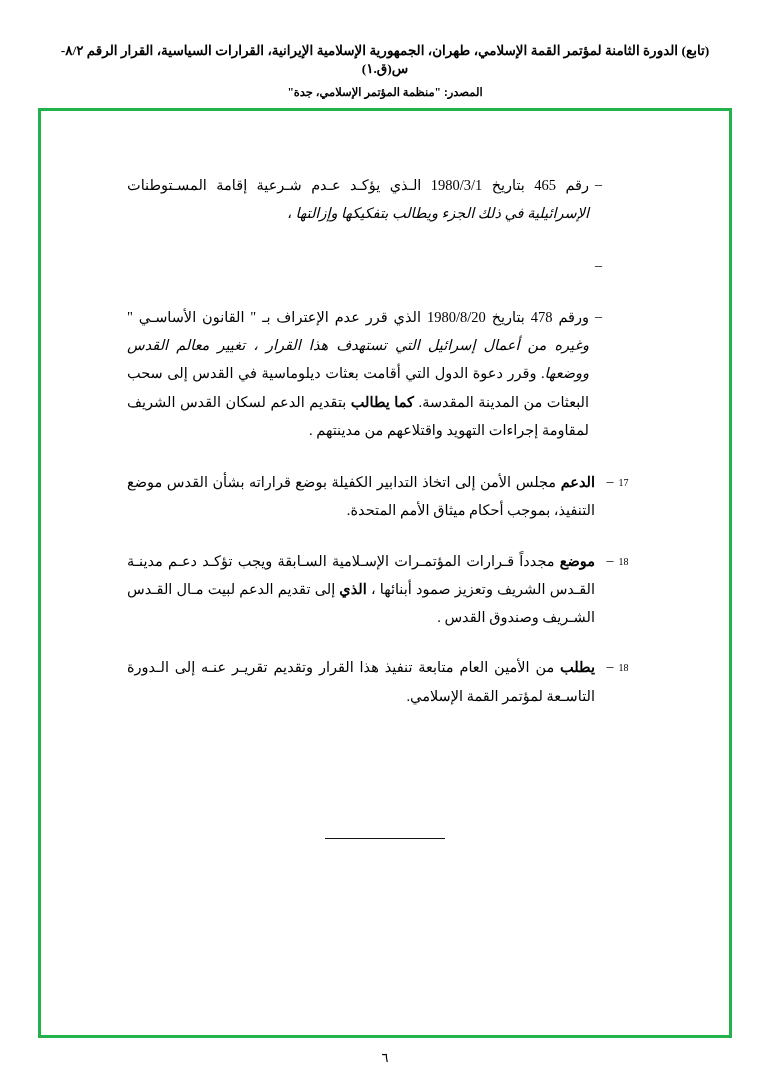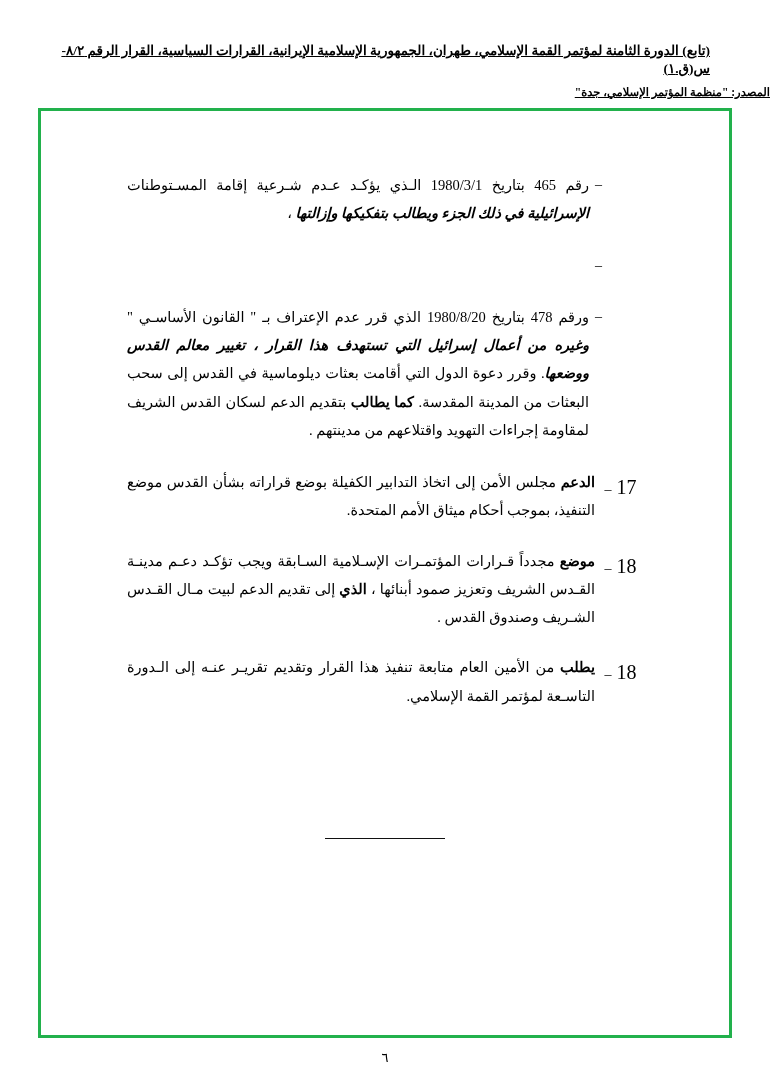--- a/index.html
+++ b/index.html
@@ -17,22 +17,21 @@
   }
   .page {
     position: absolute;
     inset: 0;
   }
   .header-block {
     position: absolute;
     top: 42px;
     left: 0;
     right: 0;
-    text-align: right;
-    text-decoration: underline;
+    text-align: center;
   }
   .header-line {
     font-size: 13.5px;
     font-weight: bold;
     direction: rtl;
     letter-spacing: 0px;
     line-height: 1.3;
     padding: 0 60px;
   }
   .header-source {
@@ -70,43 +69,42 @@
     width: 46px;
     font-size: 14px;
     line-height: 1.95;
     text-align: center;
     direction: rtl;
     white-space: nowrap;
   }
   .marker .num {
     display: inline-block;
     min-width: 16px;
-    text-align: center;
-    font-size: 20px;
+    text-align: left;
+    font-size: 10px;
   }
   .marker .dash {
     display: inline-block;
     padding: 0 5px;
   }
   .marker.dash-only {
     width: 46px;
     text-align: left;
     padding-left: 6px;
   }
   .body-text {
     flex: 1 1 auto;
     font-size: 14.5px;
     line-height: 1.95;
     direction: rtl;
     text-align: justify;
     text-justify: inter-word;
   }
   .ital {
     font-style: italic;
-    font-weight: bold;
   }
   .bold {
     font-weight: bold;
     margin-top: 28px;
   }
   .sub-items .item {
     margin-bottom: 24px;
   }
   .rule {
     position: absolute;

